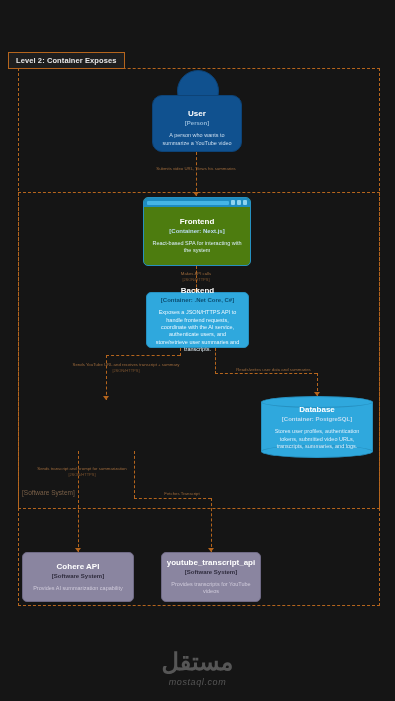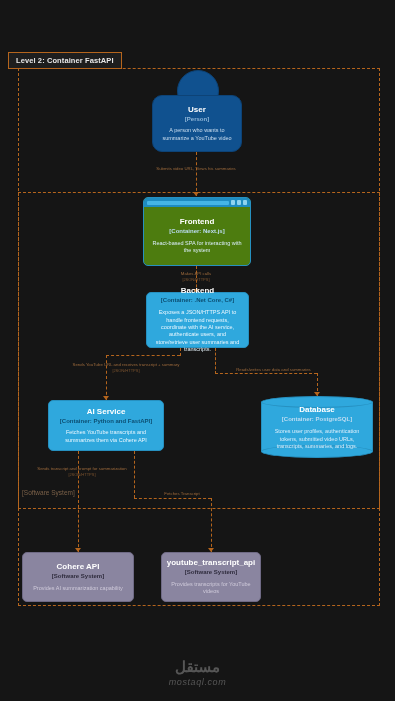--- a/index.html
+++ b/index.html
@@ -16,21 +16,21 @@
   .boundary-label .b-name{color:#9c9c9c;font-size:8.5px;font-weight:600;display:block;}
   .boundary-label .b-type{color:#7a6048;font-size:6.5px;display:block;}
 
   
   .node{position:absolute;box-sizing:border-box;border-radius:5px;text-align:center;
     display:flex;flex-direction:column;align-items:center;justify-content:center;padding:4px 6px;}
   .n-name{font-size:8px;font-weight:700;color:#ffffff;line-height:1.25;}
   .n-type{font-size:6px;font-weight:700;color:#bcdcf2;line-height:1.3;margin-top:1px;}
   .n-desc{font-size:5.5px;color:#dbeefb;line-height:1.35;margin-top:4px;}
 
-  .node.person{background:#10518f;border:1px solid #0d4377;border-radius:10px;}
+  .node.person{background:#10518f;border:1px solid #0d4377;border-radius:10px;justify-content:flex-end;}
   .node.person .n-type{color:#8fb6d8;}
   .node.person .n-desc{color:#cddff0;}
   .person-head{position:absolute;width:40px;height:40px;border-radius:50%;
     background:#10518f;border:1px solid #0d4377;}
 
   .node.container{background:#2fa8dd;border:1px solid #2690c0;}
   .node.container .n-type{color:#0c4f73;}
   .node.container .n-desc{color:#eaf7ff;}
 
   
@@ -62,29 +62,29 @@
   .edge{position:absolute;border-left:1px dashed #b5651d;}
   .edge.h{border-left:none;border-top:1px dashed #b5651d;}
   .arrow{position:absolute;width:0;height:0;border-left:3px solid transparent;
     border-right:3px solid transparent;border-top:4px solid #b5651d;}
   .edge-label{position:absolute;color:#9d6a3c;font-size:4.3px;line-height:1.45;
     text-align:center;white-space:nowrap;}
   .edge-label .tech{display:block;color:#7d542f;font-size:4px;}
 
   
   .watermark{position:absolute;left:0;right:0;bottom:14px;text-align:center;color:#565656;}
-  .wm-ar{font-size:15px;font-weight:700;line-height:1;letter-spacing:1px;}
+  .wm-ar{font-size:24px;font-weight:700;line-height:1;letter-spacing:1px;}
   .wm-en{font-size:9px;letter-spacing:.6px;margin-top:3px;font-style:italic;}
 </style>
 </head>
 <body>
 
 <div id="canvas">
 
-  <div class="title-chip">Level 2: Container FastAPI</div>
+  <div class="title-chip">Level 2: Container Exposes</div>
 
   <div class="boundary" style="left:18px;top:68px;width:360px;height:536px;"></div>
 
   <div class="boundary" style="left:18px;top:192px;width:360px;height:315px;"></div>
   <div class="boundary-label" style="left:22px;top:489px;">
     <span class="b-type">[Software System]</span>
   </div>
 
   <div class="edge" style="left:196px;top:152px;height:44px;"></div>
   <div class="arrow" style="left:193px;top:192px;"></div>
@@ -151,25 +151,20 @@
       <div class="n-desc">React-based SPA for interacting with the system</div>
     </div>
   </div>
 
   <div class="node container" style="left:146px;top:292px;width:103px;height:56px;">
     <div class="n-name">Backend</div>
     <div class="n-type">[Container: .Net Core, C#]</div>
     <div class="n-desc">Exposes a JSON/HTTPS API to handle frontend requests, coordinate with the AI service, authenticate users, and store/retrieve user summaries and transcripts.</div>
   </div>
 
-  <div class="node container" style="left:48px;top:400px;width:116px;height:51px;">
-    <div class="n-name">AI Service</div>
-    <div class="n-type">[Container: Python and FastAPI]</div>
-    <div class="n-desc">Fetches YouTube transcripts and summarizes them via Cohere API</div>
-  </div>
 
   <div class="db" style="left:261px;top:396px;width:112px;height:62px;">
     <div class="db-body"></div>
     <div class="db-bottom"></div>
     <div class="db-top"></div>
     <div class="db-text">
       <div class="n-name">Database</div>
       <div class="n-type">[Container: PostgreSQL]</div>
       <div class="n-desc">Stores user profiles, authentication tokens, submitted video URLs, transcripts, summaries, and logs.</div>
     </div>

